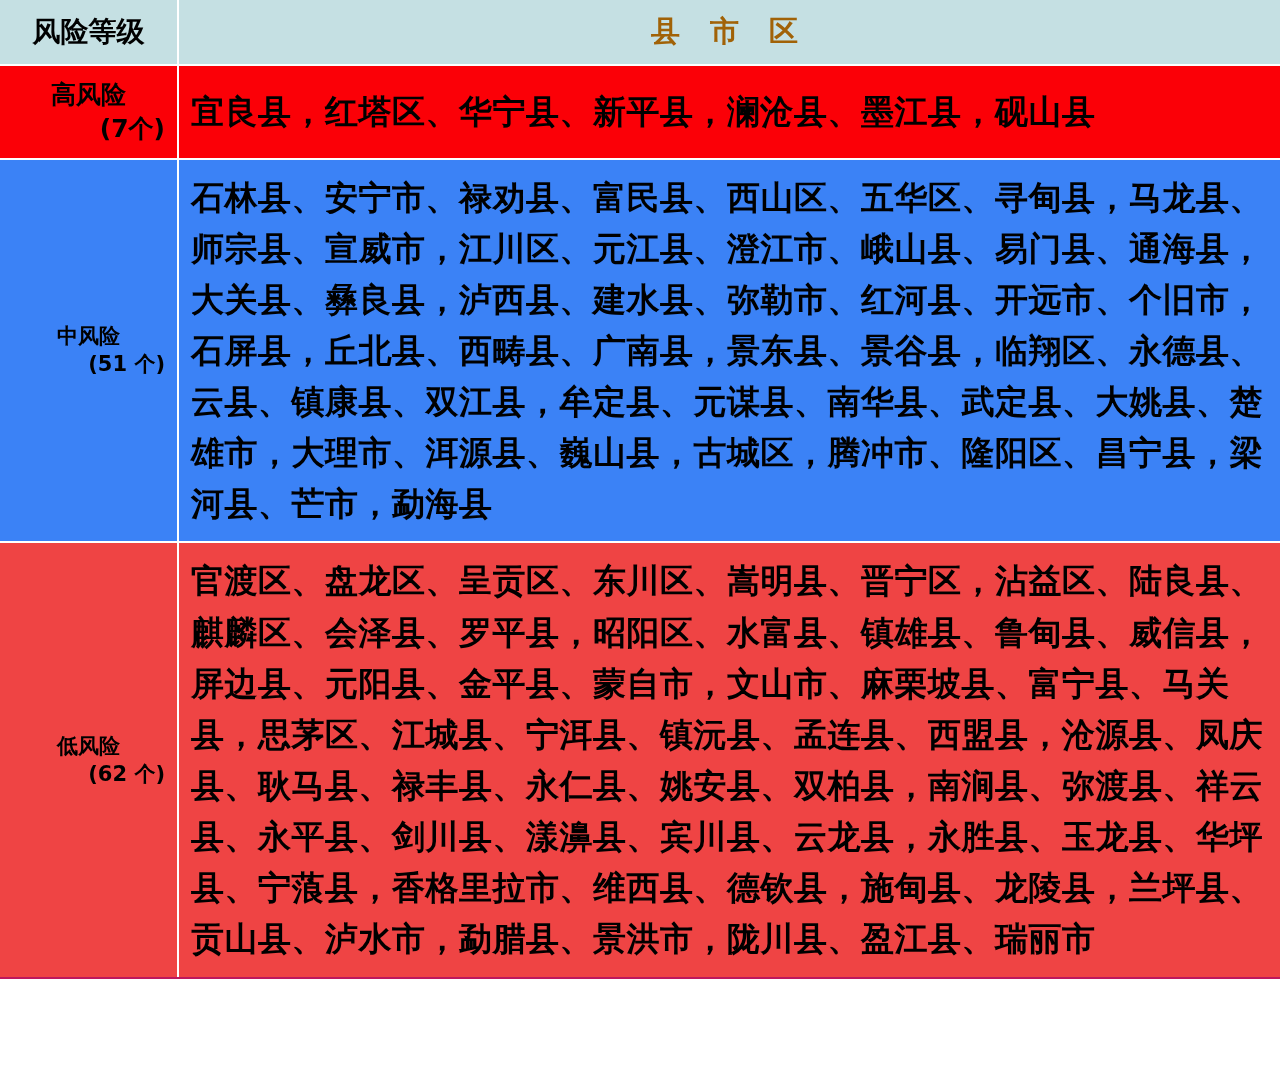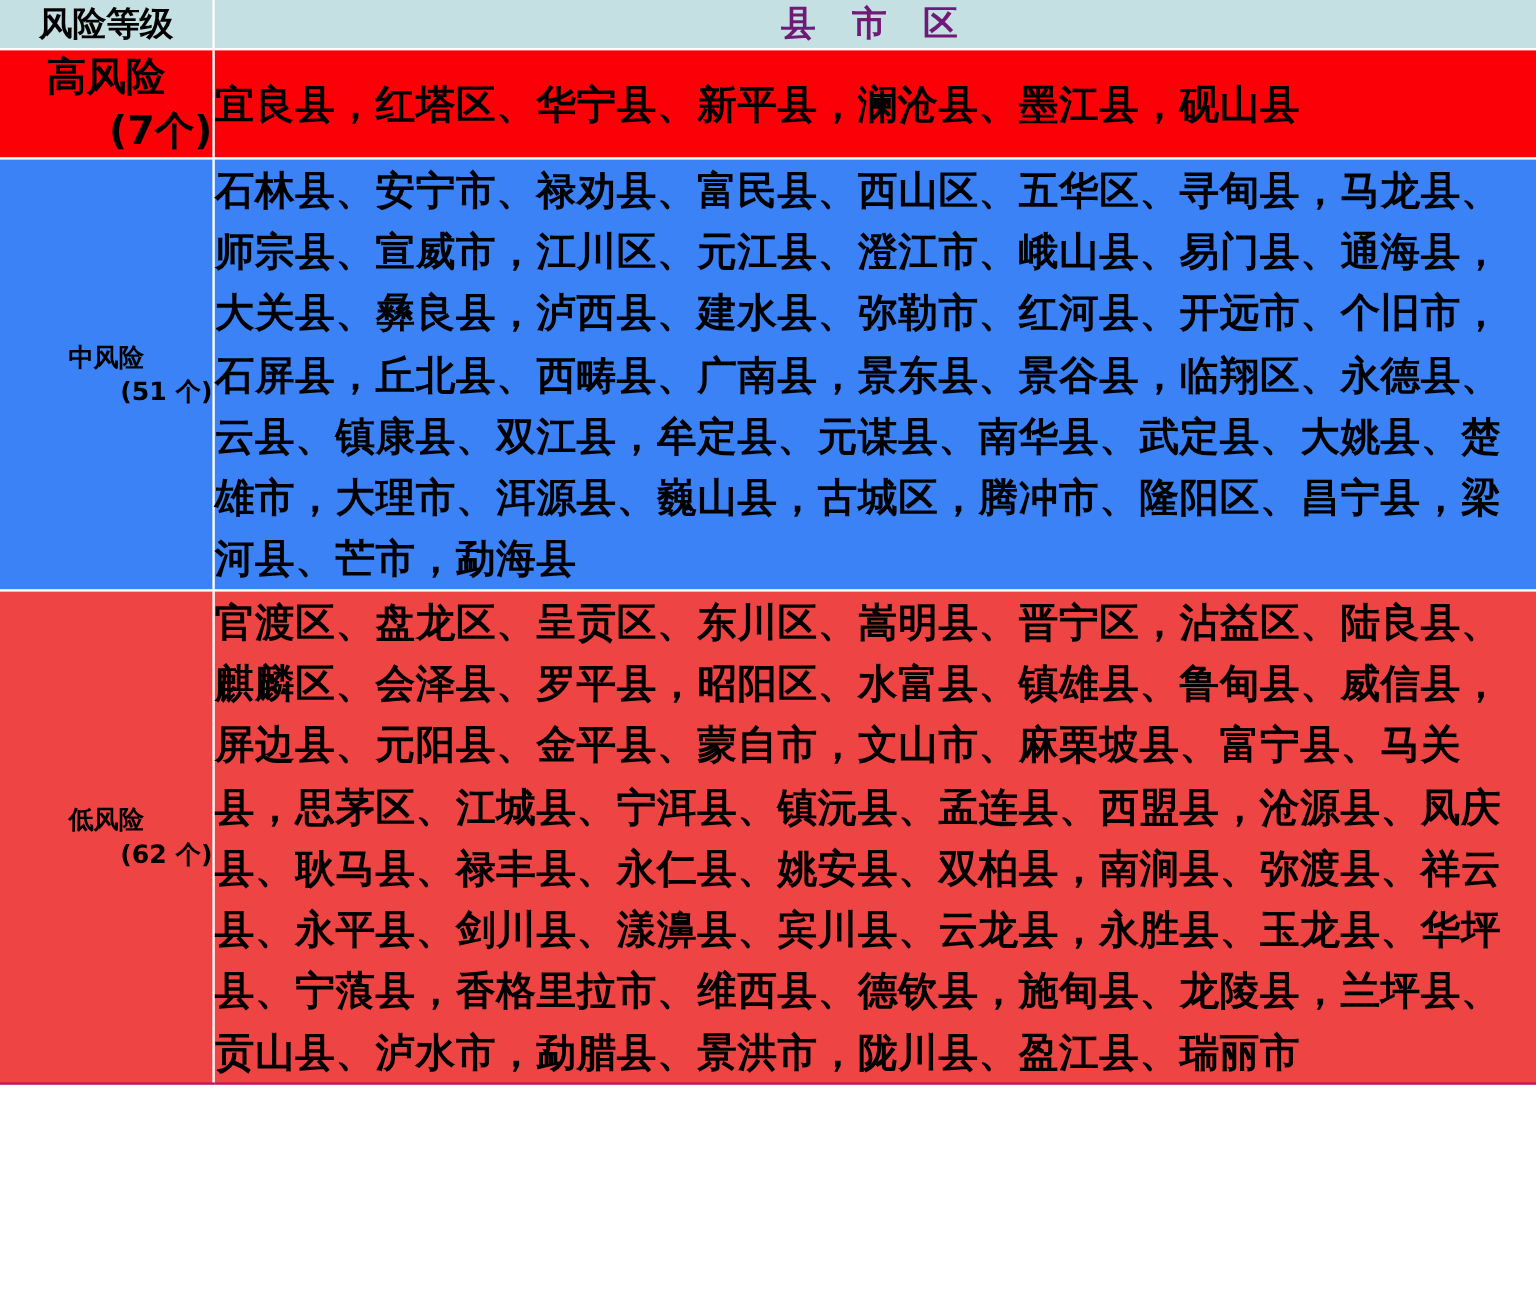--- a/index.html
+++ b/index.html
@@ -13,21 +13,21 @@
     font-family: "DejaVu Sans", "Liberation Sans", sans-serif;
     overflow: hidden;
   }
   .risk-table {
     width: 1280px;
     border-collapse: collapse;
     table-layout: fixed;
   }
   .risk-table td {
     vertical-align: middle;
-    padding: 0;
+    padding: 12px;
   }
   .col-level { width: 178px; }
   .col-areas { width: 1102px; }
 
   .cell-level {
     text-align: center;
     font-weight: bold;
     font-size: 21px;
     line-height: 1.35;
     color: #000000;
@@ -53,31 +53,31 @@
     font-weight: bold;
     font-size: 28px;
     color: #000;
     border-right: 2px solid #ffffff;
     padding: 16px 4px;
   }
   .header-areas {
     text-align: center;
     font-weight: bold;
     font-size: 29px;
-    color: #701a75;
+    color: #a16207;
     letter-spacing: 10px;
     padding: 16px 4px;
   }
 
   .row-high td { background: #fb0007; border-bottom: 2px solid #ffffff; }
   .row-mid td  { background: #3b82f6; border-bottom: 2px solid #ffffff; }
   .row-low td  { background: #ef4444; border-bottom: 2px solid #be185d; }
   .row-none td { background: #8cd23d; }
 
-  .row-high .cell-level { font-size: 33px; margin-top: 37px; }
+  .row-high .cell-level { font-size: 25px; margin-top: 37px; }
   .row-none .cell-level { font-size: 26px; }
 
   .level-line2 { display: block; text-align: right; }
 </style>
 </head>
 <body>
 
 <table class="risk-table">
   <colgroup>
     <col class="col-level">

